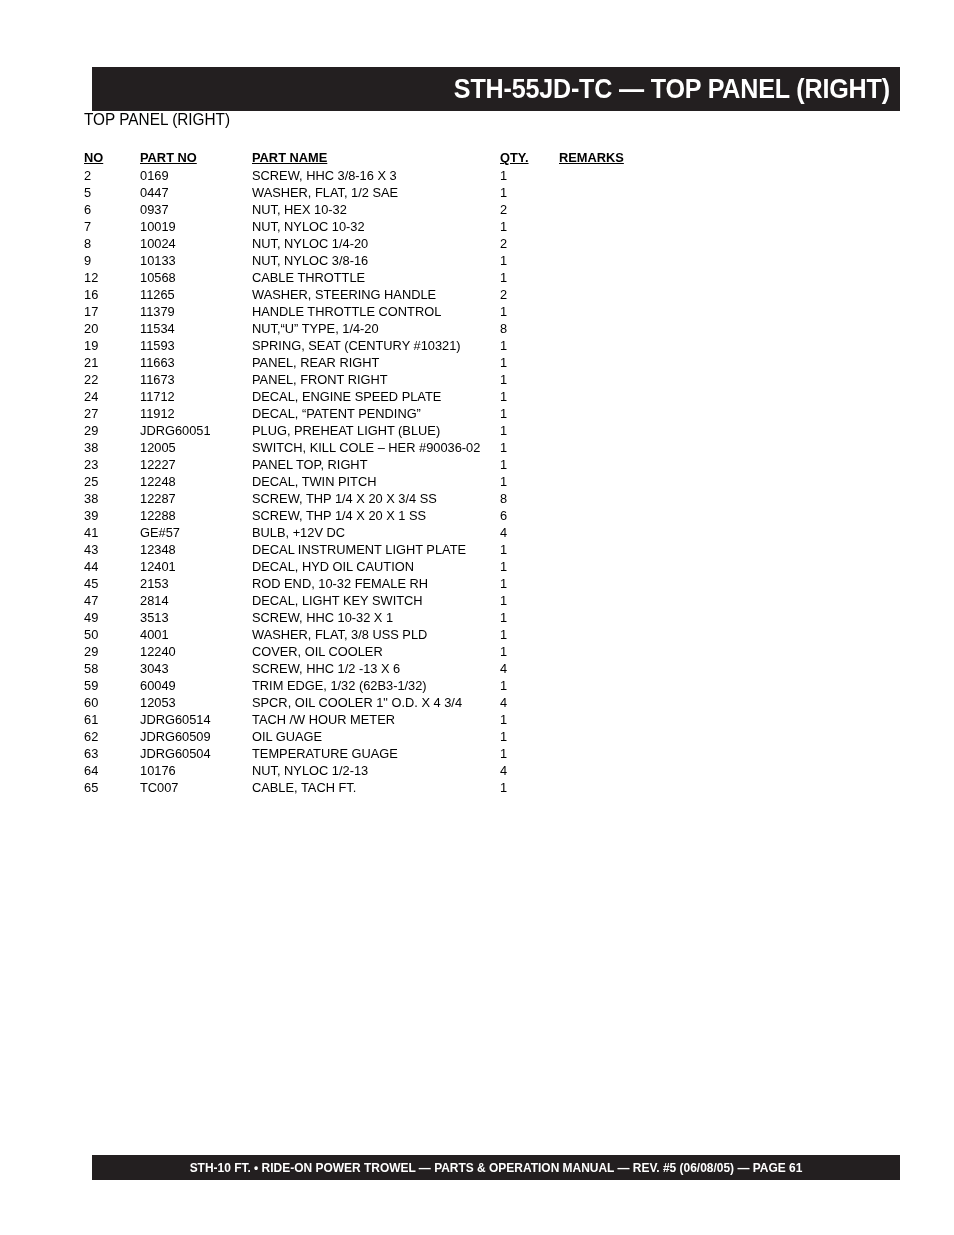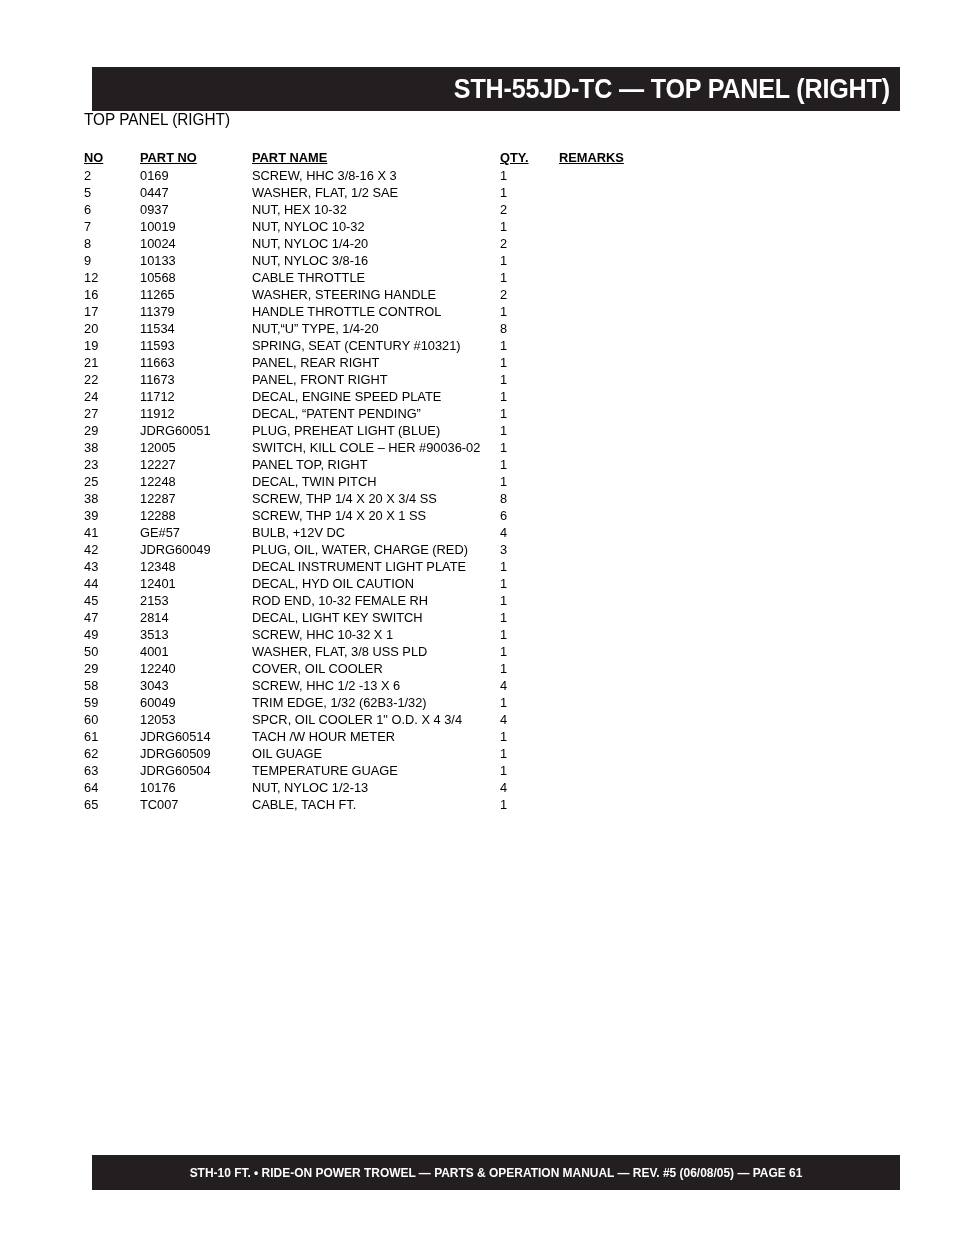--- a/index.html
+++ b/index.html
@@ -88,21 +88,21 @@
   .c-name    { left: 168px; }
   .c-qty     { left: 416px; }
   .c-remarks { left: 475px; }
 
   
   .footer-bar {
     position: absolute;
     left: 92px;
     top: 1155px;
     width: 808px;
-    height: 35px;
+    height: 25px;
     background: #231f20;
     display: flex;
     align-items: center;
     justify-content: center;
   }
   .footer-bar .footer-text {
     color: #ffffff;
     font-size: 13px;
     font-weight: bold;
     transform: scaleX(0.92);
@@ -275,27 +275,20 @@
         <span class="col c-remarks"></span>
       </div>
       <div class="table-row">
         <span class="col c-no">41</span>
         <span class="col c-partno">GE#57</span>
         <span class="col c-name">BULB, +12V DC</span>
         <span class="col c-qty">4</span>
         <span class="col c-remarks"></span>
       </div>
       <div class="table-row">
-        <span class="col c-no">42</span>
-        <span class="col c-partno">JDRG60049</span>
-        <span class="col c-name">PLUG, OIL, WATER, CHARGE (RED)</span>
-        <span class="col c-qty">3</span>
-        <span class="col c-remarks"></span>
-      </div>
-      <div class="table-row">
         <span class="col c-no">43</span>
         <span class="col c-partno">12348</span>
         <span class="col c-name">DECAL INSTRUMENT LIGHT PLATE</span>
         <span class="col c-qty">1</span>
         <span class="col c-remarks"></span>
       </div>
       <div class="table-row">
         <span class="col c-no">44</span>
         <span class="col c-partno">12401</span>
         <span class="col c-name">DECAL, HYD OIL CAUTION</span>

